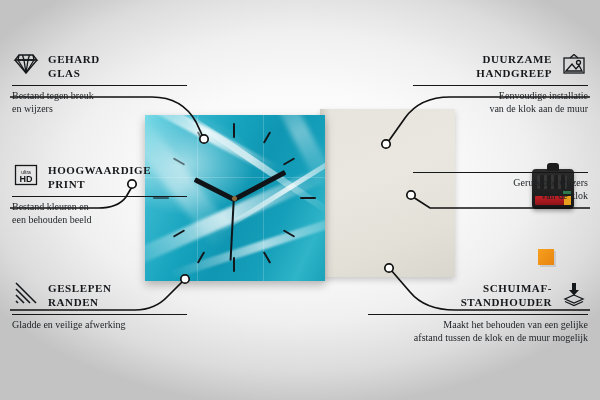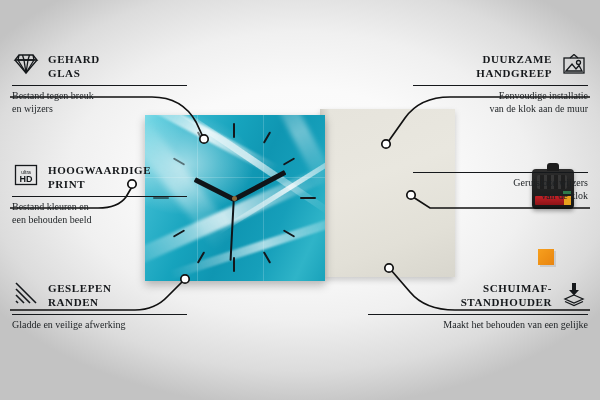--- a/index.html
+++ b/index.html
@@ -242,17 +242,17 @@
       <span class="f-icon">
         <svg width="26" height="26" viewBox="0 0 26 26" fill="none" stroke="#15181b" stroke-width="1.3">
           <path d="M11,2 L15,2 L15,9 L18,9 L13,14.5 L8,9 L11,9 Z" fill="#15181b" stroke="none"></path>
           <path d="M13,14 L22,18 L13,22 L4,18 Z"></path>
           <path d="M4,20.5 L13,24.5 L22,20.5"></path>
         </svg>
       </span>
     </div>
     <div class="f-rule"></div>
     <div class="f-sub">
-      <span>Maakt het behouden van een gelijke</span><br>
+      <span>Maakt het behouden van een gelijke</span><br><span>afstand tussen de klok en de muur mogelijk</span>
     </div>
   </div>
 
 </div>
 
 </body></html>

